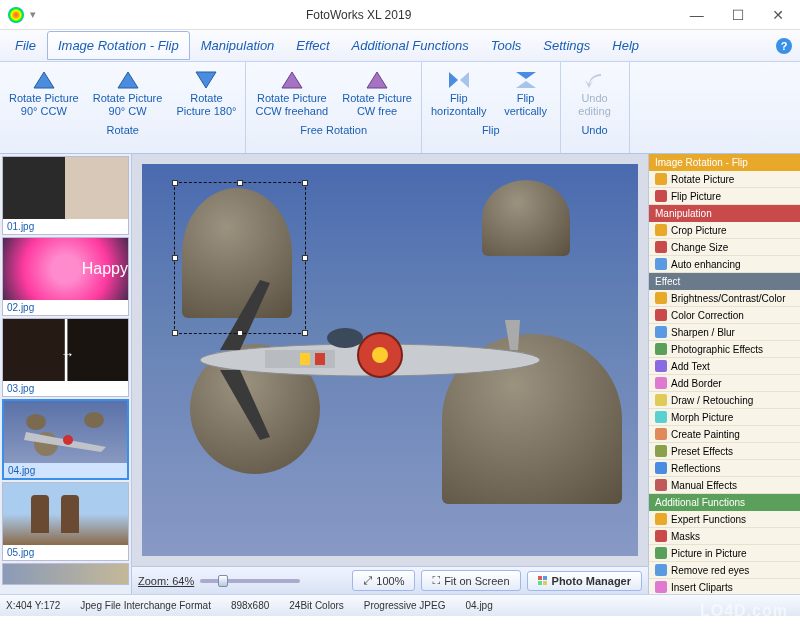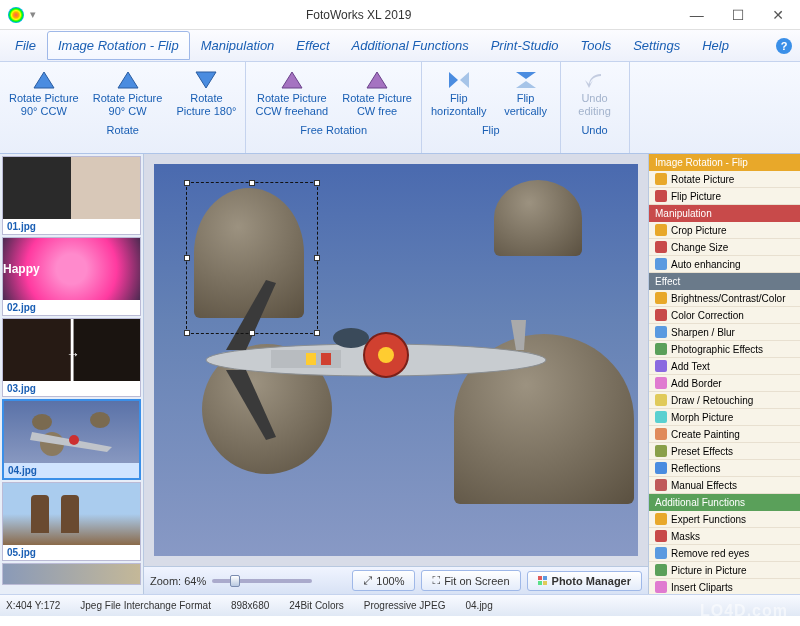--- a/index.html
+++ b/index.html
@@ -17,48 +17,48 @@
 .ribbon { height: 92px; background: linear-gradient(#f6f9ff,#e9effb); display: flex; border-bottom: 1px solid #aec4e8; }
 .ribbon-group { display: flex; flex-direction: column; align-items: center; border-right: 1px solid #c5d3ee; padding: 4px 2px 0; }
 .ribbon-buttons { display: flex; }
 .ribbon-btn { display: flex; flex-direction: column; align-items: center; justify-content: flex-start; padding: 4px 6px; margin: 0 1px; cursor: pointer; min-width: 62px; }
 .ribbon-btn .icon { width: 24px; height: 20px; margin-bottom: 2px; }
 .ribbon-btn .label { font-size: 11px; color: #1a5fb4; text-align: center; line-height: 1.2; white-space: pre-line; }
 .ribbon-group-label { font-size: 11px; color: #1a5fb4; padding: 2px 0 4px; }
 .ribbon-btn.disabled .label { color: #a3b3cc; }
 .ribbon-btn.disabled .icon svg path { fill: #c3cce0; }
 .content-area { display: flex; height: 440px; }
-.thumb-panel { width: 144px; background: #e8eef8; overflow-y: auto; border-right: 1px solid #b8c8e0; font-weight: bold; }
+.thumb-panel { width: 132px; background: #e8eef8; overflow-y: auto; border-right: 1px solid #b8c8e0; }
 .thumb-item { border: 1px solid #aacc; margin: 2px; background: #fff; cursor: pointer; }
 .thumb-item.selected { border: 2px solid #3a8fe8; background: #d0e4ff; }
 .thumb-img { width: 100%; height: 62px; background: #888; display: flex; align-items: center; justify-content: center; overflow: hidden; }
 .thumb-label { font-size: 10px; color: #1a5fb4; padding: 2px 4px; }
 .canvas-area { flex: 1; background: #d8dce8; display: flex; flex-direction: column; position: relative; }
 .canvas { flex: 1; margin: 10px; position: relative; background: linear-gradient(180deg, #4a6aaf 0%, #6582b5 40%, #8899c5 100%); overflow: hidden; }
 .airplane { position: absolute; left: 50%; top: 50%; transform: translate(-55%,-50%); }
 .castle { position: absolute; background: radial-gradient(circle at 40% 30%, #9c9280, #5a5040); border-radius: 50% 50% 6px 6px; }
 .selection-box { position: absolute; border: 1px dashed #111; left: 32px; top: 18px; width: 132px; height: 152px; }
 .sel-handle { position: absolute; width: 6px; height: 6px; background: #fff; border: 1px solid #333; }
 .zoom-bar { height: 28px; background: linear-gradient(#f0f4ff,#d8e2f5); display: flex; align-items: center; padding: 0 6px; gap: 6px; border-top: 1px solid #b8c8e0; }
-.zoom-bar .zlabel { font-size: 11px; color: #333; }
+.zoom-bar .zlabel { font-size: 11px; color: #333; text-decoration: underline; }
 .zoom-slider { width: 100px; height: 4px; background: #aac; position: relative; border-radius: 2px; }
 .zoom-thumb { position: absolute; left: 18px; top: -4px; width: 10px; height: 12px; background: linear-gradient(#fff,#b8c8e0); border: 1px solid #7a8cb0; border-radius: 2px; }
 .zoom-btn { font-size: 11px; background: linear-gradient(#fff,#e4ecfa); border: 1px solid #9fb8e8; padding: 3px 10px; border-radius: 3px; cursor: pointer; color: #333; display: flex; align-items: center; gap: 4px; }
 .right-panel { width: 152px; background: #e8eef8; overflow-y: auto; border-left: 1px solid #b8c8e0; font-size: 10px; }
 .rp-header { padding: 3px 6px; color: #fff; font-size: 10px; font-weight: 500; }
 .rp-item { padding: 2px 6px; display: flex; align-items: center; gap: 4px; cursor: pointer; background: #f8f4e8; border-bottom: 1px solid #e8e0d0; }
 .rp-item .ri-icon { width: 12px; height: 12px; }
 .statusbar { height: 22px; background: linear-gradient(#f8faff,#e0e8f5); display: flex; align-items: center; font-size: 10px; color: #333; padding: 0 6px; gap: 20px; border-top: 1px solid #c5d3ee; }
 .watermark { position: absolute; right: 12px; bottom: 6px; font-size: 16px; color: rgba(255,255,255,0.55); font-weight: 600; letter-spacing: 1px; }
 svg { display: block; }
 .pm-ico { width:10px; height:10px; display:inline-block; }
 .pm-ico span { display:inline-block; width:4px; height:4px; float:left; margin:0.5px; }
 
 .ph-faces { background: linear-gradient(90deg,#2a2a2a 50%, #d8c8b8 50%); }
-.ph-pink { background: radial-gradient(circle,#ff8acc 20%, #ff3aa0 60%, #4a2a50 100%); display:flex; align-items:center; justify-content:flex-start; color:#fff; font-size:12px; }
+.ph-pink { background: radial-gradient(circle,#ff8acc 20%, #ff3aa0 60%, #4a2a50 100%); display:flex; align-items:center; justify-content:flex-end; color:#fff; font-size:16px; }
 .ph-twin { background: linear-gradient(90deg,#261a14 49%, #fff 50%, #fff 51%, #1a1410 52%); position:relative; }
 .ph-twin::after { content:"→"; position:absolute; left:46%; top:40%; color:#fff; font-size:14px; }
 .ph-plane { background: linear-gradient(#5a72a8,#8898c0); position:relative; }
 .ph-rocks { background: linear-gradient(180deg,#aaccee 50%, #8a6a4a 100%); position:relative; }
 .ph-rocks::before,.ph-rocks::after { content:""; position:absolute; bottom:12px; width:18px; height:38px; background:#6a4a30; border-radius:4px 4px 0 0; }
 .ph-rocks::before{ left:28px; } .ph-rocks::after{ left:58px; }
 </style>
 </head>
 <body>
 
@@ -72,21 +72,20 @@
     <span>✕</span>
   </div>
 </div>
 
 <div class="menubar">
   <div class="menu-item">File</div>
   <div class="menu-item active">Image Rotation - Flip</div>
   <div class="menu-item">Manipulation</div>
   <div class="menu-item">Effect</div>
   <div class="menu-item">Additional Functions</div>
-  <div class="menu-item">Print-Studio</div>
   <div class="menu-item">Tools</div>
   <div class="menu-item">Settings</div>
   <div class="menu-item">Help</div>
   <div class="help-icon">?</div>
 </div>
 
 <div class="ribbon">
   <div class="ribbon-group">
     <div class="ribbon-buttons">
       <div class="ribbon-btn">
@@ -354,26 +353,26 @@
       <div class="rp-header" style="background: rgb(90, 160, 90);">Additional Functions</div>
       <div class="rp-item">
         <span class="ri-icon" style="background: rgb(232, 168, 42); border-radius: 2px;"></span>
         <span>Expert Functions</span>
       </div>
       <div class="rp-item">
         <span class="ri-icon" style="background: rgb(200, 74, 74); border-radius: 2px;"></span>
         <span>Masks</span>
       </div>
       <div class="rp-item">
+        <span class="ri-icon" style="background: rgb(90, 160, 90); border-radius: 2px;"></span>
+        <span>Picture in Picture</span>
+      </div>
+      <div class="rp-item">
         <span class="ri-icon" style="background: rgb(90, 154, 224); border-radius: 2px;"></span>
         <span>Remove red eyes</span>
-      </div>
-      <div class="rp-item">
-        <span class="ri-icon" style="background: rgb(90, 160, 90); border-radius: 2px;"></span>
-        <span>Picture in Picture</span>
       </div>
       <div class="rp-item">
         <span class="ri-icon" style="background: rgb(224, 122, 208); border-radius: 2px;"></span>
         <span>Insert Cliparts</span>
       </div>
     </div>
 </div>
 
 <div class="statusbar">
   <span>X:404 Y:172</span>

